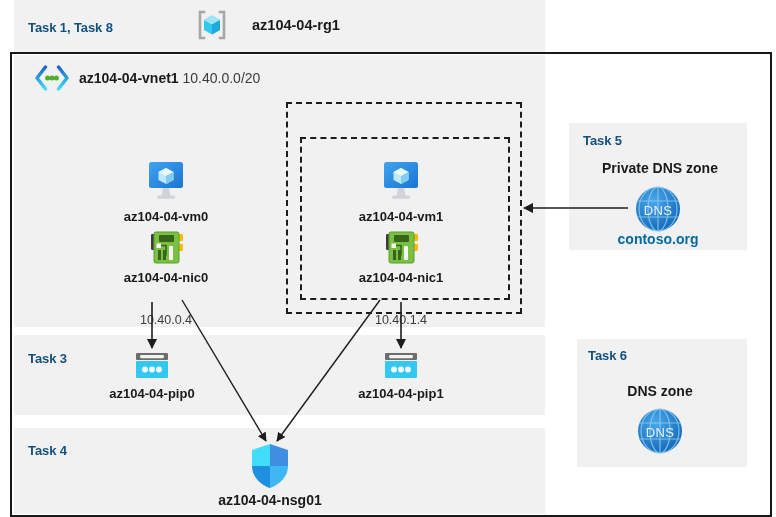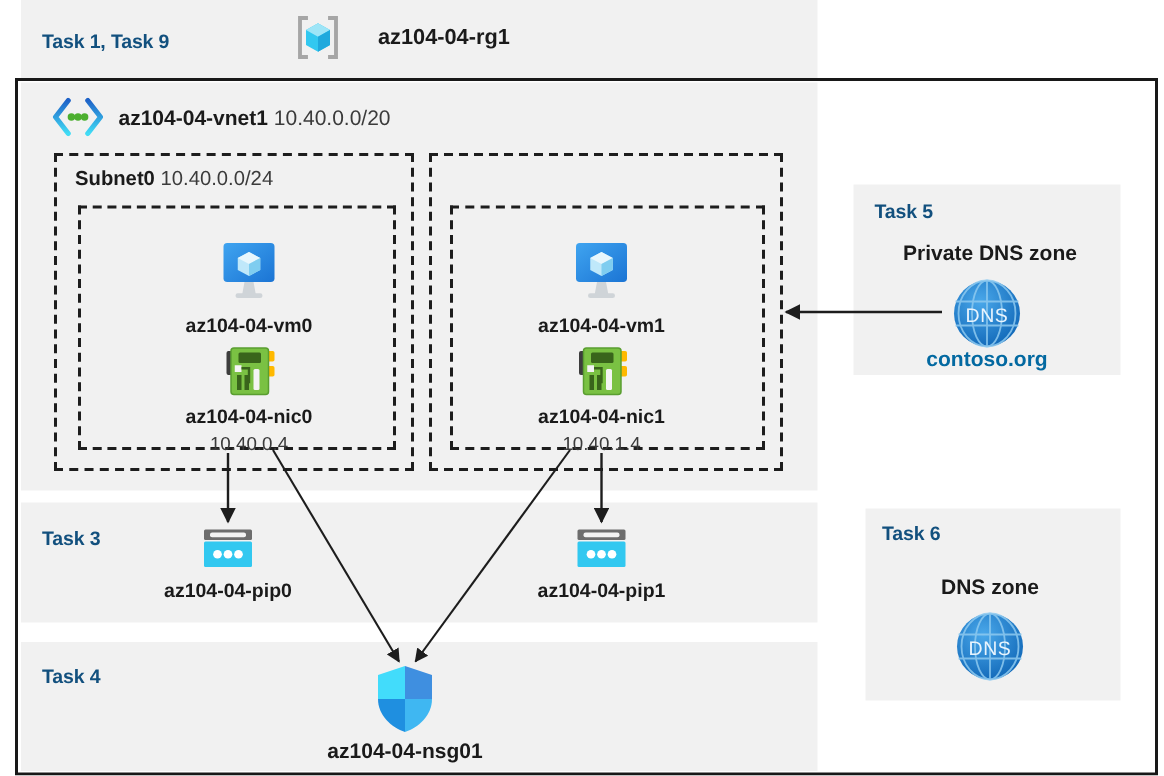--- a/index.html
+++ b/index.html
@@ -63,20 +63,21 @@
   }
 
   
   .res-name {
     position:absolute; text-align:center; font-size:13px; font-weight:bold;
     color:#1a1a1a; white-space:nowrap;
   }
   .res-sub {
     position:absolute; text-align:center; font-size:12.5px; color:#3b3b3b;
     white-space:nowrap;
+    margin-top:24px;
   }
   .centered { transform:translateX(-50%); }
 
   
   .icon { position:absolute; }
 
   
   #wires { position:absolute; left:0; top:0; width:776px; height:517px; pointer-events:none; }
 
   
@@ -96,21 +97,21 @@
   #task4-panel { left:14px; top:428px; width:531px; height:86px; }
 </style>
 </head>
 <body>
 
 <div id="stage">
 
   <div id="rg-body"></div>
 
   <div class="panel" id="rg-header"></div>
-  <div class="task-label" style="left:28px; top:20px;">Task 1, Task 9</div>
+  <div class="task-label" style="left:28px; top:20px;">Task 1, Task 8</div>
 
   <div id="rg-title-wrap">
     <span class="icon" style="position:relative;width:32px;height:32px;display:inline-block;">
       <svg width="32" height="32" viewBox="0 0 32 32">
         <g fill="none" stroke="#a6a6a6" stroke-width="2.6" stroke-linecap="square">
           <path d="M8 3 H4 V29 H8"></path>
           <path d="M24 3 H28 V29 H24"></path>
         </g>
         <polygon points="16,6.5 24,11 24,21 16,25.5 8,21 8,11" fill="#32c8f0"></polygon>
         <polygon points="16,6.5 24,11 16,15.5 8,11" fill="#9ee5f7"></polygon>
@@ -133,24 +134,20 @@
           <path d="M11.5 2 L3 13 L11.5 24" fill="none" stroke="url(#vnetg)" stroke-width="3.4" stroke-linecap="round" stroke-linejoin="round"></path>
           <path d="M24.5 2 L33 13 L24.5 24" fill="none" stroke="url(#vnetg)" stroke-width="3.4" stroke-linecap="round" stroke-linejoin="round"></path>
           <circle cx="13.6" cy="13" r="2.5" fill="#4caf2f"></circle>
           <circle cx="18" cy="13" r="2.5" fill="#4caf2f"></circle>
           <circle cx="22.4" cy="13" r="2.5" fill="#4caf2f"></circle>
         </svg>
       </span>
       <span id="vnet-text"><b>az104-04-vnet1</b> <span>10.40.0.0/20</span></span>
     </div>
 
-    <div class="subnet" style="left:22px; top:47px; width:240px; height:212px;">
-      <div class="subnet-title"><b>Subnet0</b> <span>10.40.0.0/24</span></div>
-      <div class="resbox" style="left:14px; top:33px; width:212px; height:163px;"></div>
-    </div>
 
     <div class="subnet" style="left:272px; top:47px; width:236px; height:212px;">
       <div class="resbox" style="left:12px; top:33px; width:210px; height:163px;"></div>
     </div>
   </div>
 
   <span class="icon" style="left:142px; top:160px; width:48px; height:44px;">
     <svg width="48" height="44" viewBox="0 0 48 44">
       <defs>
         <linearGradient id="vmg0" x1="0" y1="0" x2="1" y2="1">

